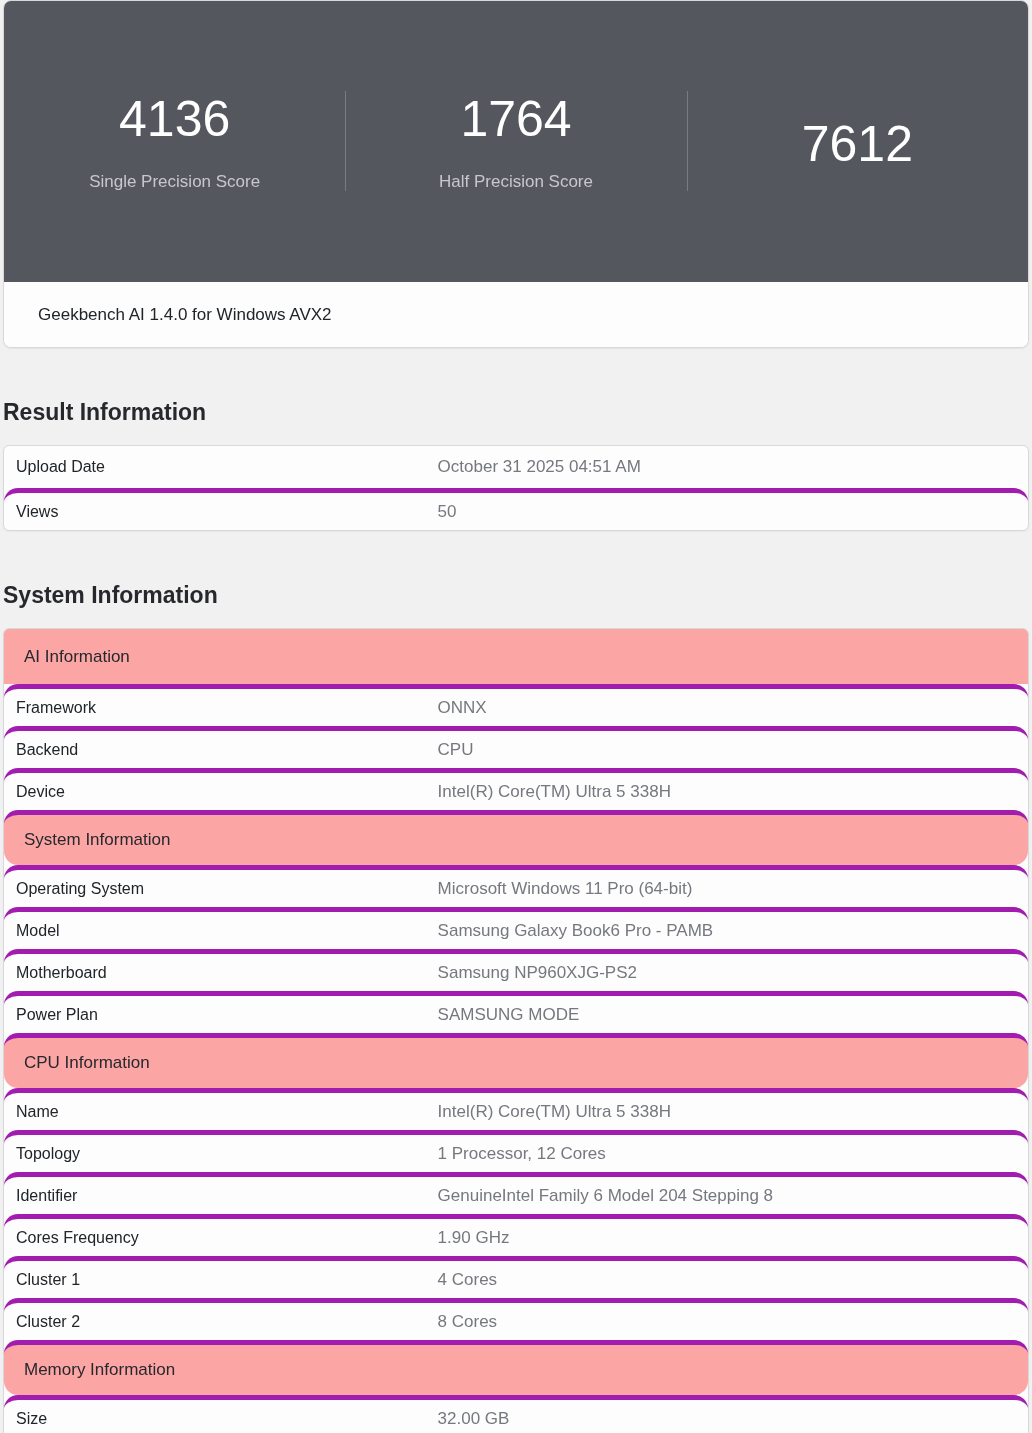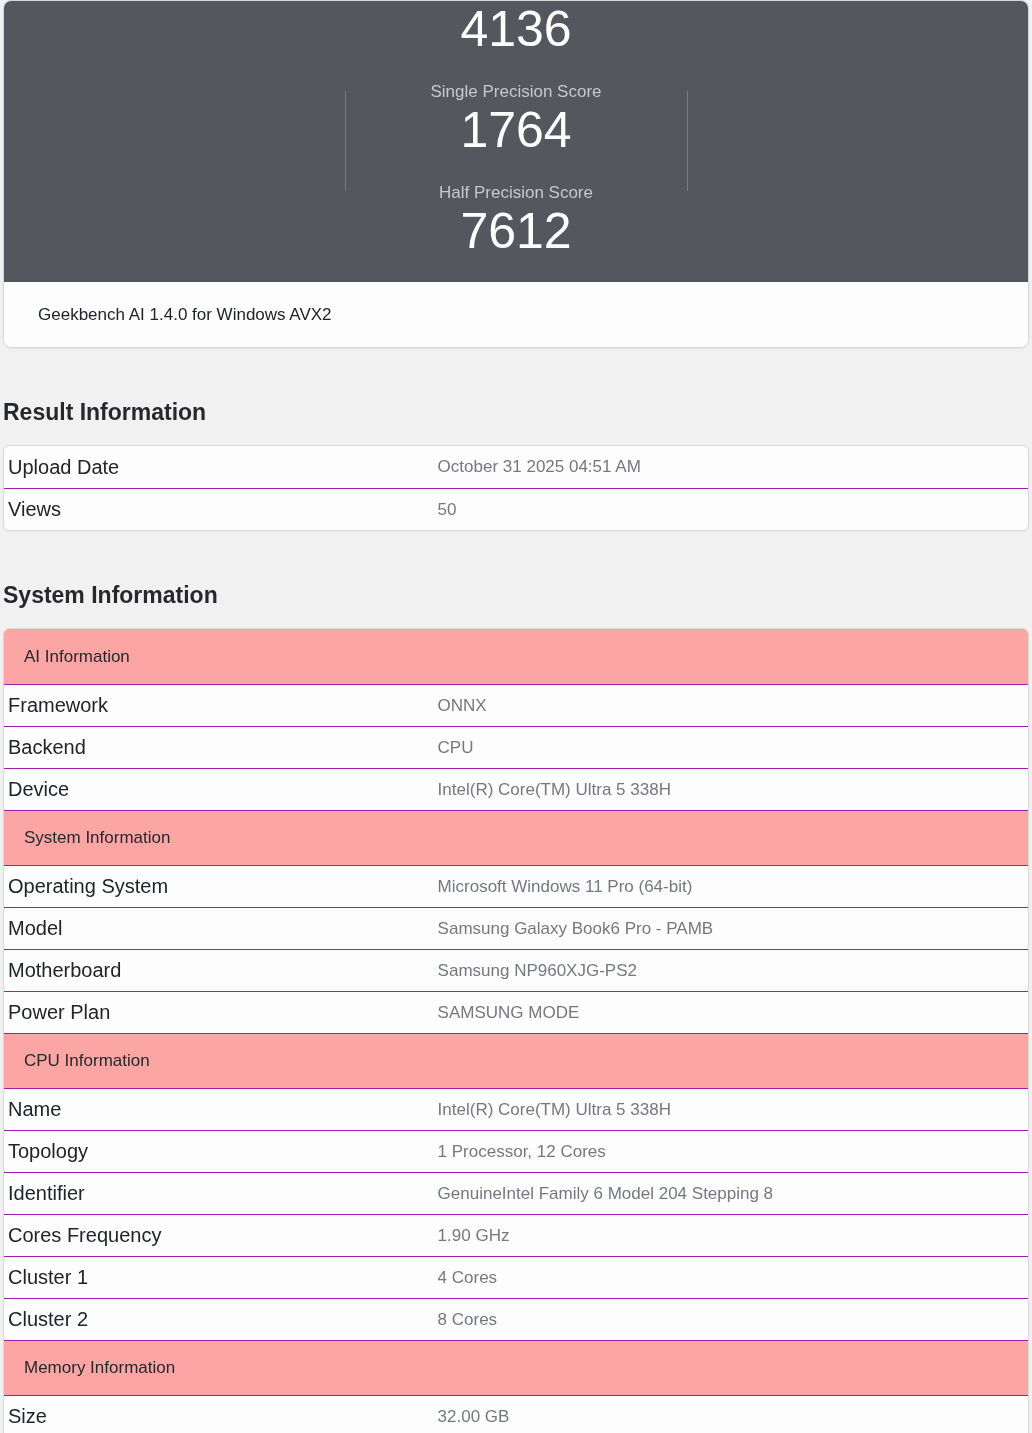--- a/index.html
+++ b/index.html
@@ -22,21 +22,20 @@
     background: #fdfdfd;
     overflow: hidden;
     box-shadow: 0 1px 2px rgba(0,0,0,0.06);
   }
   .score-header {
     background: #55575e;
     height: 281px;
     position: relative;
     display: flex;
     align-items: center;
-    flex-direction: column;
   }
   .score-col {
     flex: 1;
     text-align: center;
     padding-top: 4px;
   }
   .score-value {
     font-size: 50px;
     line-height: 48px;
     font-weight: 400;
@@ -76,33 +75,33 @@
   }
 
   
   .info-card {
     background: #fdfdfd;
     border: 1px solid #d7d8da;
     border-radius: 6px;
     overflow: hidden;
     box-shadow: 0 1px 2px rgba(0,0,0,0.04);
   }
-  .info-card > div + div { border-top: 1px solid #a21caf; }
+  .info-card > div + div { border-top: 5px solid #a21caf; border-radius: 14px; }
   .irow {
     display: flex;
     align-items: center;
     min-height: 42px;
     box-sizing: border-box;
   }
   .ilabel {
     width: 40%;
     flex-shrink: 0;
-    padding-left: 4px;
+    padding-left: 12px;
     box-sizing: border-box;
-    font-size: 20px;
+    font-size: 16px;
     color: #212529;
   }
   .ivalue {
     font-size: 17px;
     color: #75787e;
     padding-right: 16px;
     margin-left: 24px;
   }
   .iband {
     background: #fca5a5;

